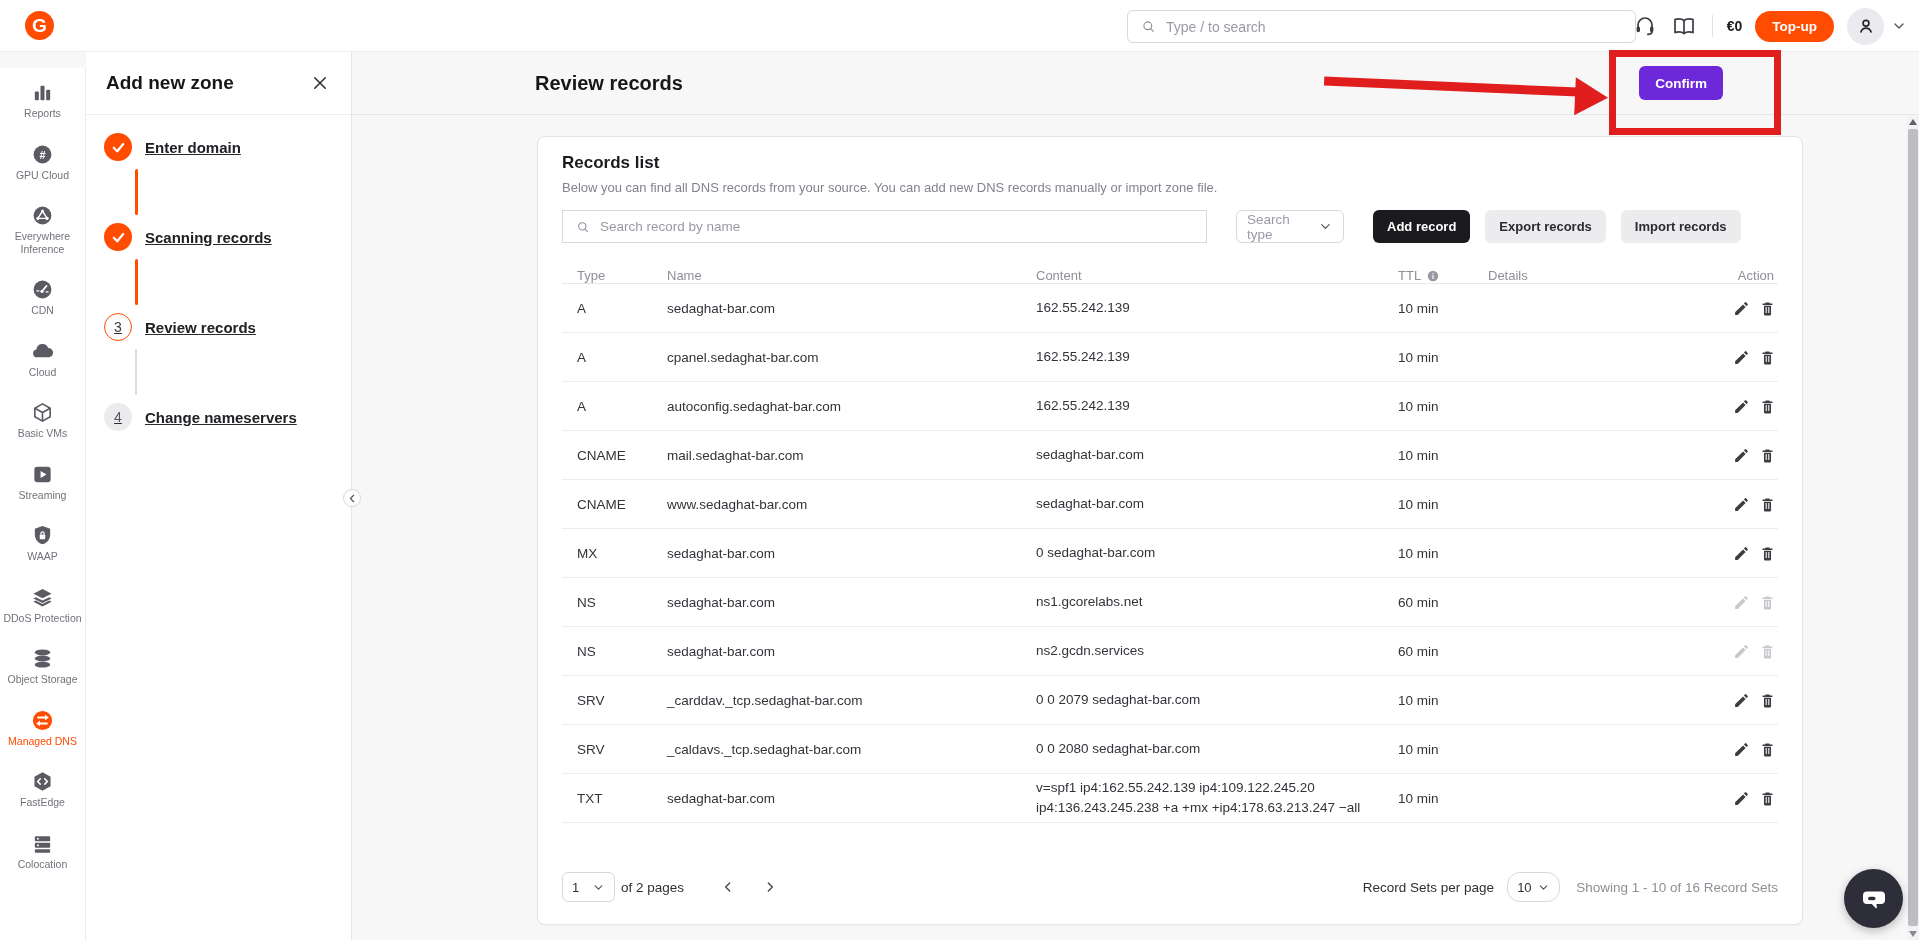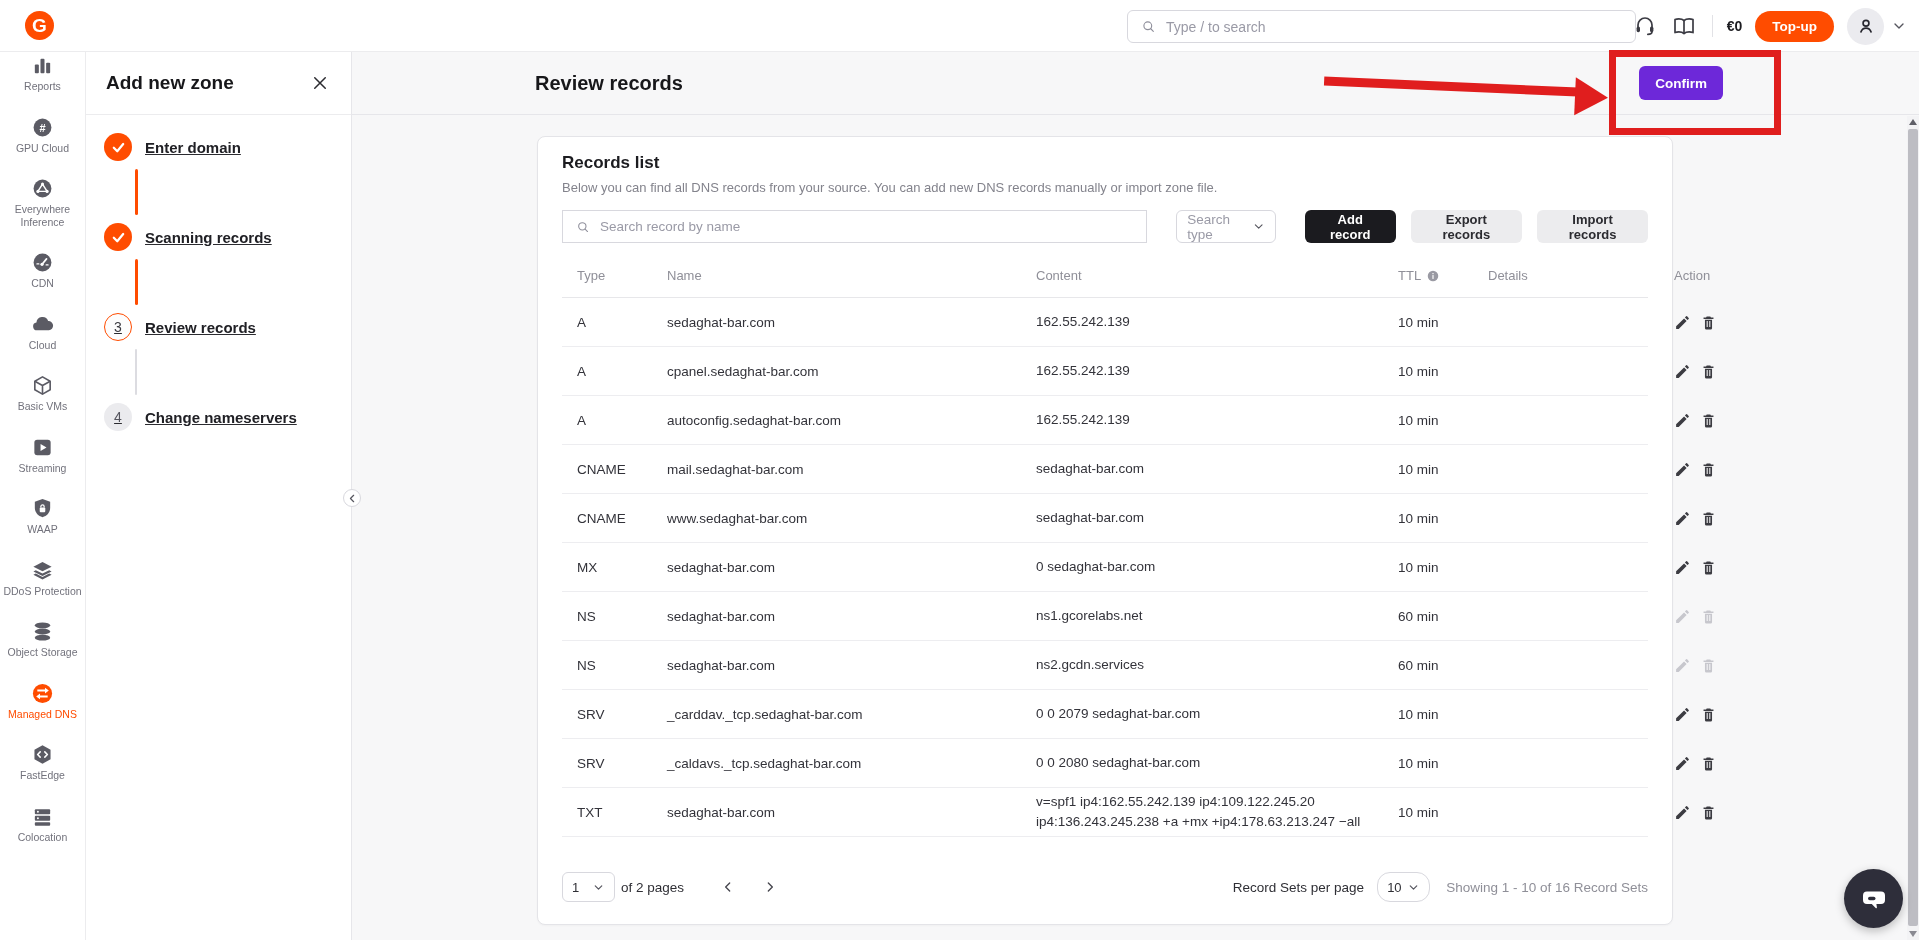--- a/index.html
+++ b/index.html
@@ -15,21 +15,21 @@
   .global-search input::placeholder { color:#9a9aa6; }
   .topbar-right { position:absolute; right:12px; top:0; height:52px; display:flex; align-items:center; }
   .tb-icon { width:24px; height:24px; color:#3c3c44; margin-left:15px; cursor:pointer; }
   .tb-divider { width:1px; height:22px; background:#e2e2e6; margin:0 14px 0 16px; }
   .balance { font-size:14px; font-weight:bold; color:#1c1c20; margin-right:13px; }
   .topup-btn { height:31px; padding:0 17px; border:none; border-radius:16px; background:#ff4c00; color:#fff; font-family:inherit; font-size:13.5px; font-weight:bold; cursor:pointer; }
   .avatar { width:37px; height:37px; border-radius:50%; background:#ebebef; color:#26262e; display:flex; align-items:center; justify-content:center; margin-left:13px; cursor:pointer; }
   .caret { width:16px; height:16px; color:#55555e; margin-left:7px; cursor:pointer; }
 
   
-  .sidebar { position:absolute; left:0; top:41px; bottom:0; width:86px; background:#fff; border-right:1px solid #ececee; display:flex; flex-direction:column; align-items:center; padding-top:13px; gap:23px; z-index:5; }
+  .sidebar { position:absolute; left:0; top:68px; bottom:0; width:86px; background:#fff; border-right:1px solid #ececee; display:flex; flex-direction:column; align-items:center; padding-top:13px; gap:23px; z-index:5; }
   .side-item { width:84px; display:flex; flex-direction:column; align-items:center; gap:3px; cursor:pointer; color:#5b5b64; }
   .side-item .si-icon { width:23px; height:23px; display:flex; align-items:center; justify-content:center; }
   .side-item .si-icon svg { width:23px; height:23px; }
   .side-item .si-label { font-size:10.5px; line-height:12.5px; color:#72727c; text-align:center; }
   .side-item.active { color:#ff4c00; }
   .side-item.active .si-label { color:#ff4c00; }
 
   
   .wizard { position:absolute; left:86px; top:52px; bottom:0; width:266px; background:#fff; border-right:1px solid #e6e6ea; z-index:5; }
   .wizard-header { height:63px; border-bottom:1px solid #ececee; display:flex; align-items:center; justify-content:space-between; padding:0 22px 0 20px; }
@@ -47,36 +47,36 @@
   .connector.upcoming { background:#dcdce1; width:2px; margin-left:31px; }
   .collapse-btn { position:absolute; left:343px; top:489px; width:18px; height:18px; border-radius:50%; background:#fff; border:1px solid #d8d8de; display:flex; align-items:center; justify-content:center; color:#55555e; cursor:pointer; z-index:7; }
 
   
   .main { position:absolute; left:352px; top:52px; right:0; bottom:0; background:#f7f7f8; }
   .main-header { height:63px; border-bottom:1px solid #e6e6ea; display:flex; align-items:center; justify-content:space-between; padding:0 196px 0 183px; }
   .page-title { font-size:20px; font-weight:bold; color:#17171a; }
   .confirm-btn { height:34px; padding:0 16px; background:#6d28d9; color:#fff; border:none; border-radius:6px; font-family:inherit; font-size:13.5px; font-weight:bold; cursor:pointer; }
   .content { padding:21px 0 0 185px; }
 
-  .card { width:1136px; height:789px; background:#fff; border:1px solid #e4e4e8; border-radius:8px; padding:16px 24px 0; position:relative; box-shadow:0 1px 2px rgba(0,0,0,.03); }
+  .card { width:1266px; height:789px; background:#fff; border:1px solid #e4e4e8; border-radius:8px; padding:16px 24px 0; position:relative; box-shadow:0 1px 2px rgba(0,0,0,.03); }
   .card-title { font-size:17px; font-weight:bold; color:#1c1c20; }
   .card-sub { font-size:13px; color:#83838c; margin-top:7px; }
 
   .toolbar { margin-top:15px; display:flex; align-items:center; }
   .rec-search { width:645px; height:33px; border:1px solid #d8d8de; border-radius:0; display:flex; align-items:center; gap:9px; padding:0 12px; }
   .rec-search svg { color:#8f8f9b; flex:none; }
   .rec-search input { border:none; outline:none; flex:1; font-family:inherit; font-size:13.5px; color:#44444c; background:transparent; }
   .rec-search input::placeholder { color:#9a9aa6; }
   .type-select { margin-left:29px; width:108px; height:33px; border:1px solid #d8d8de; border-radius:6px; display:flex; align-items:center; justify-content:space-between; padding:0 10px; color:#9a9aa6; font-size:13.5px; cursor:pointer; }
   .type-select svg { color:#55555e; }
   .btn-dark { margin-left:29px; height:33px; padding:0 14px; background:#1b1b1f; color:#fff; border:none; border-radius:6px; font-family:inherit; font-size:13px; font-weight:bold; cursor:pointer; }
   .btn-gray { margin-left:15px; height:33px; padding:0 14px; background:#ececee; color:#2b2b30; border:none; border-radius:6px; font-family:inherit; font-size:13px; font-weight:bold; cursor:pointer; }
 
   .thead, .trow { display:grid; grid-template-columns:90px 369px 362px 90px 186px 1fr; align-items:center; padding-left:15px; }
-  .thead { margin-top:25px; padding-bottom:14px; border-bottom:1px solid #e7e7ea; color:#8f8f98; font-size:13px; }
+  .thead { margin-top:25px; padding-bottom:0; border-bottom:1px solid #e7e7ea; color:#8f8f98; font-size:13px; }
   .th-ttl { display:flex; align-items:center; gap:5px; }
   .th-ttl svg { width:14px; height:14px; color:#9a9aa3; }
   .th-action { text-align:right; padding-right:4px; }
   .trow { min-height:49px; border-bottom:1px solid #ededf0; font-size:13.5px; color:#33333a; }
   .trow .c-content { padding-right:22px; line-height:1.5; }
   .actions { display:flex; justify-content:flex-end; gap:9px; padding-right:2px; }
   .actions .act-icon { width:17px; height:17px; color:#3c3c42; cursor:pointer; }
   .trow.disabled .act-icon { color:#c7c7cd; }
 
   .pagination { position:absolute; left:24px; right:24px; bottom:22px; display:flex; align-items:center; font-size:13.5px; color:#2f2f35; }

